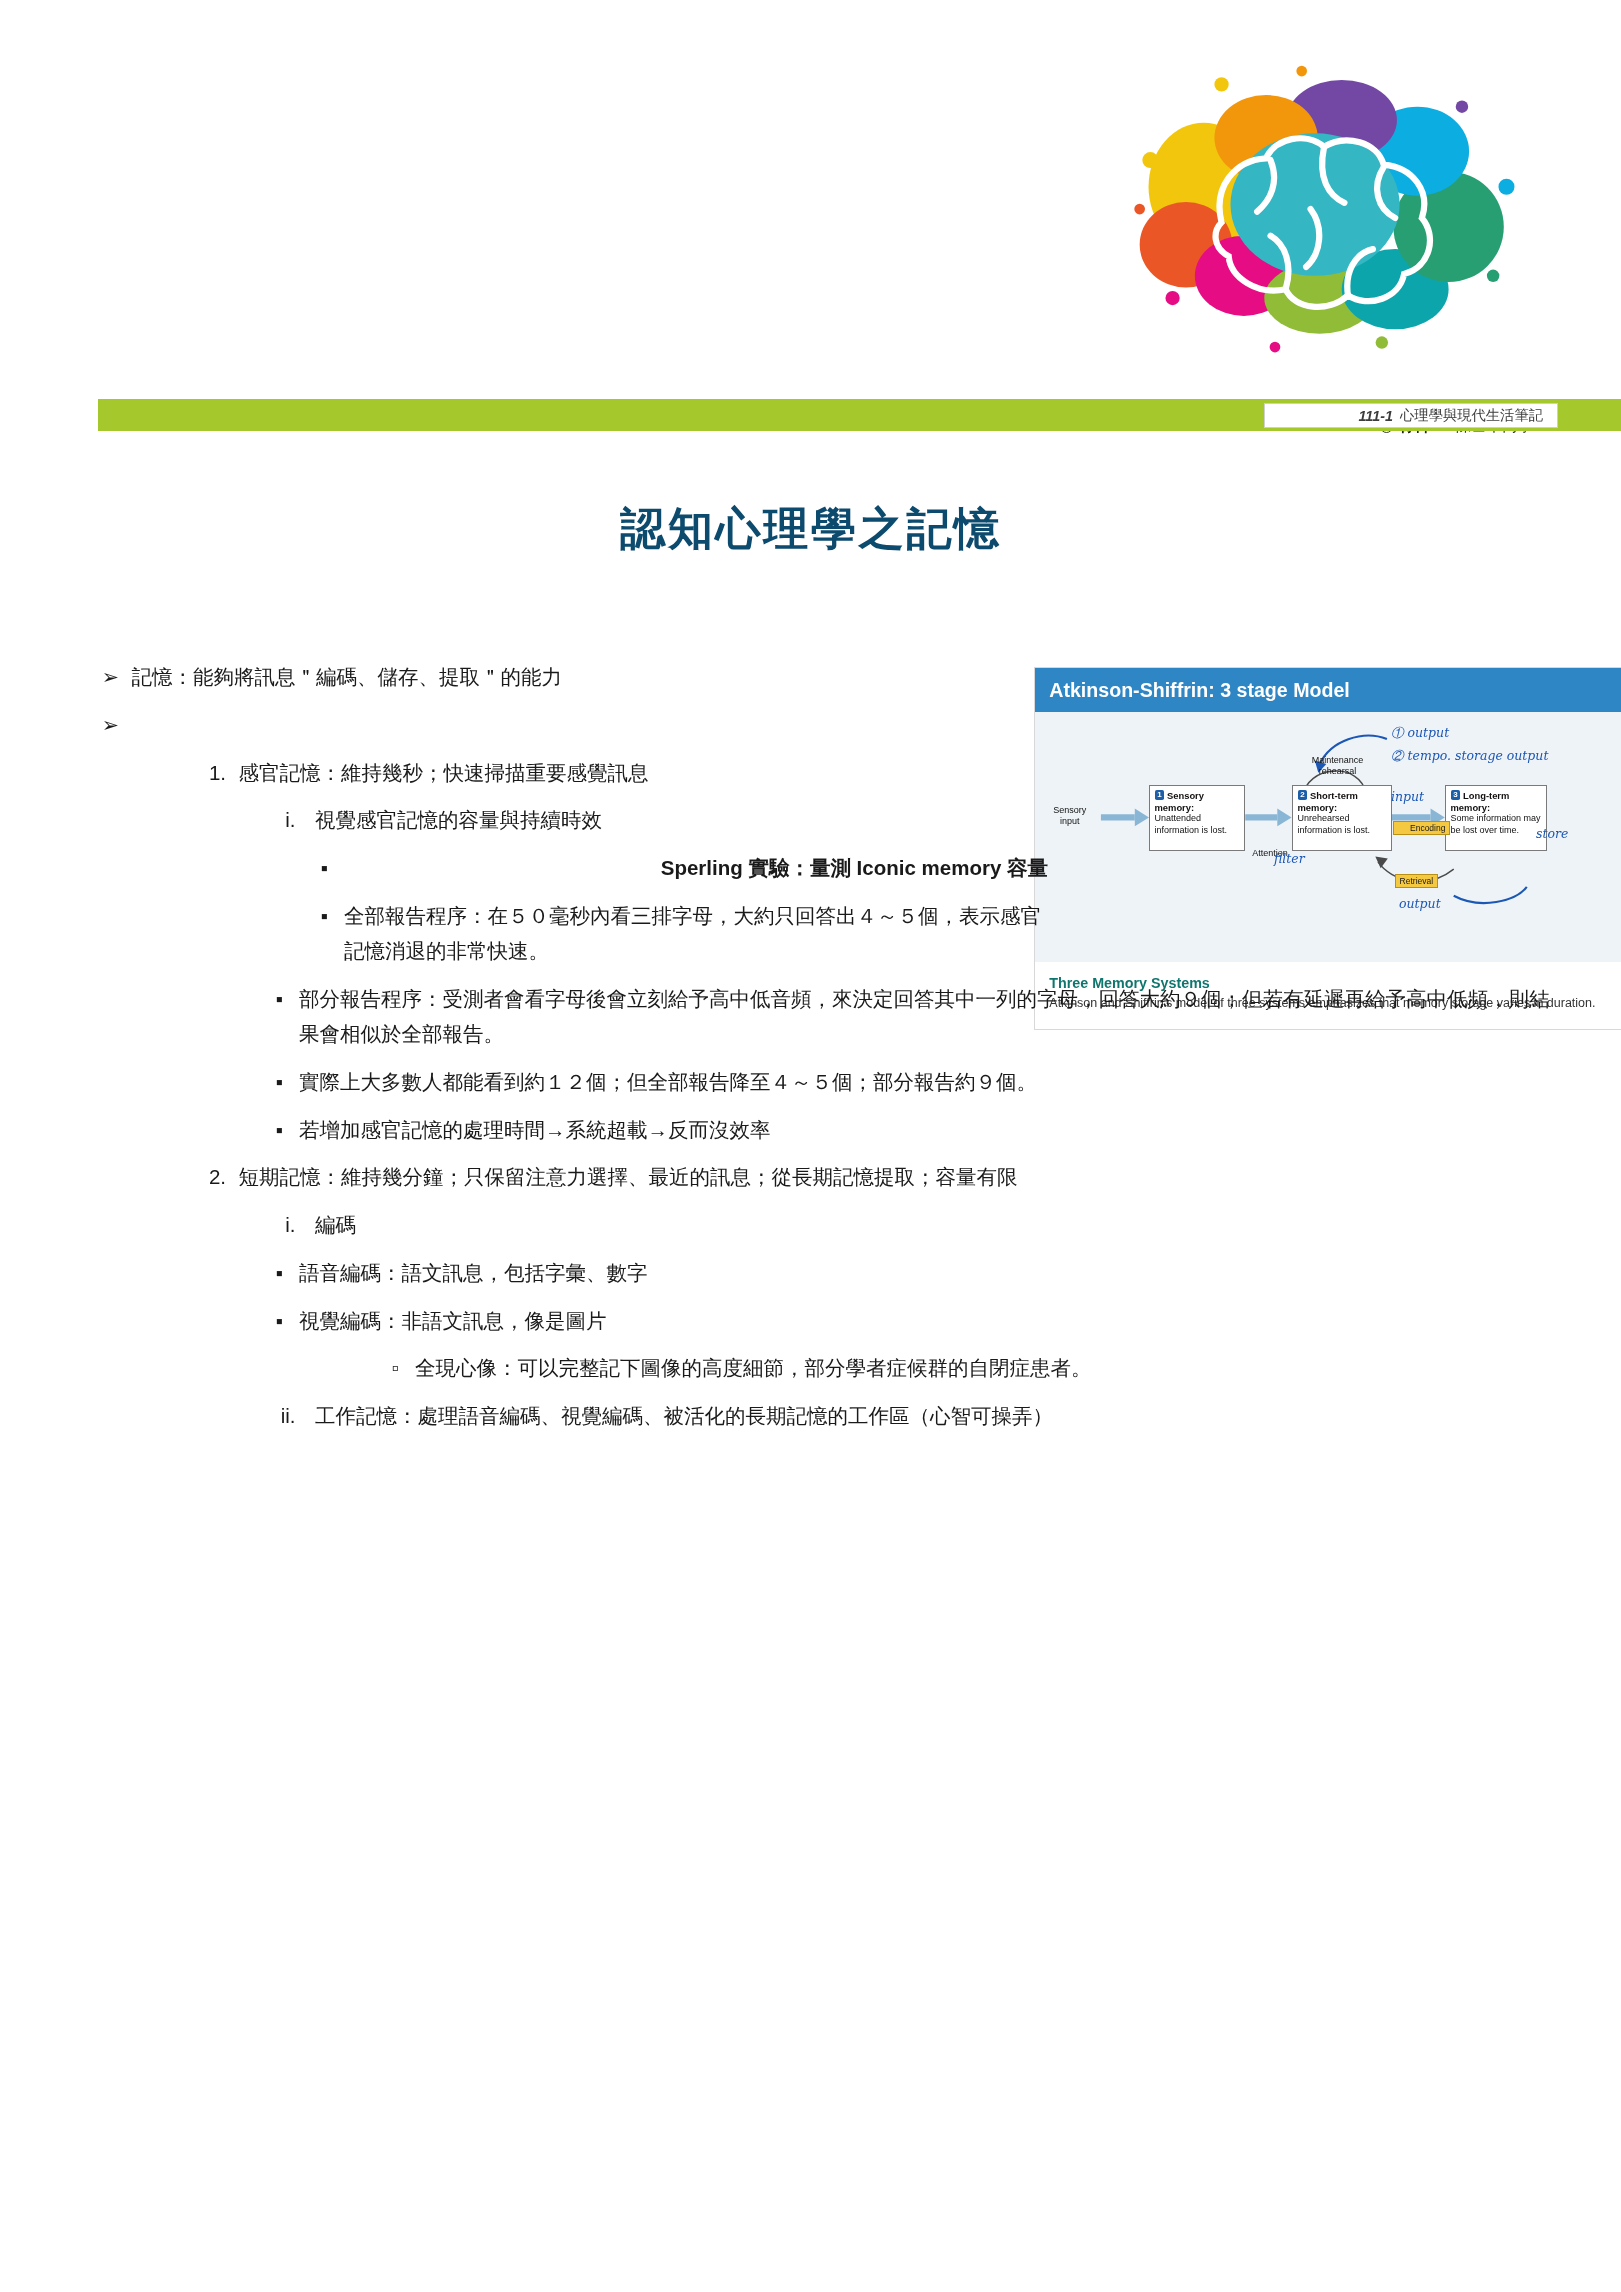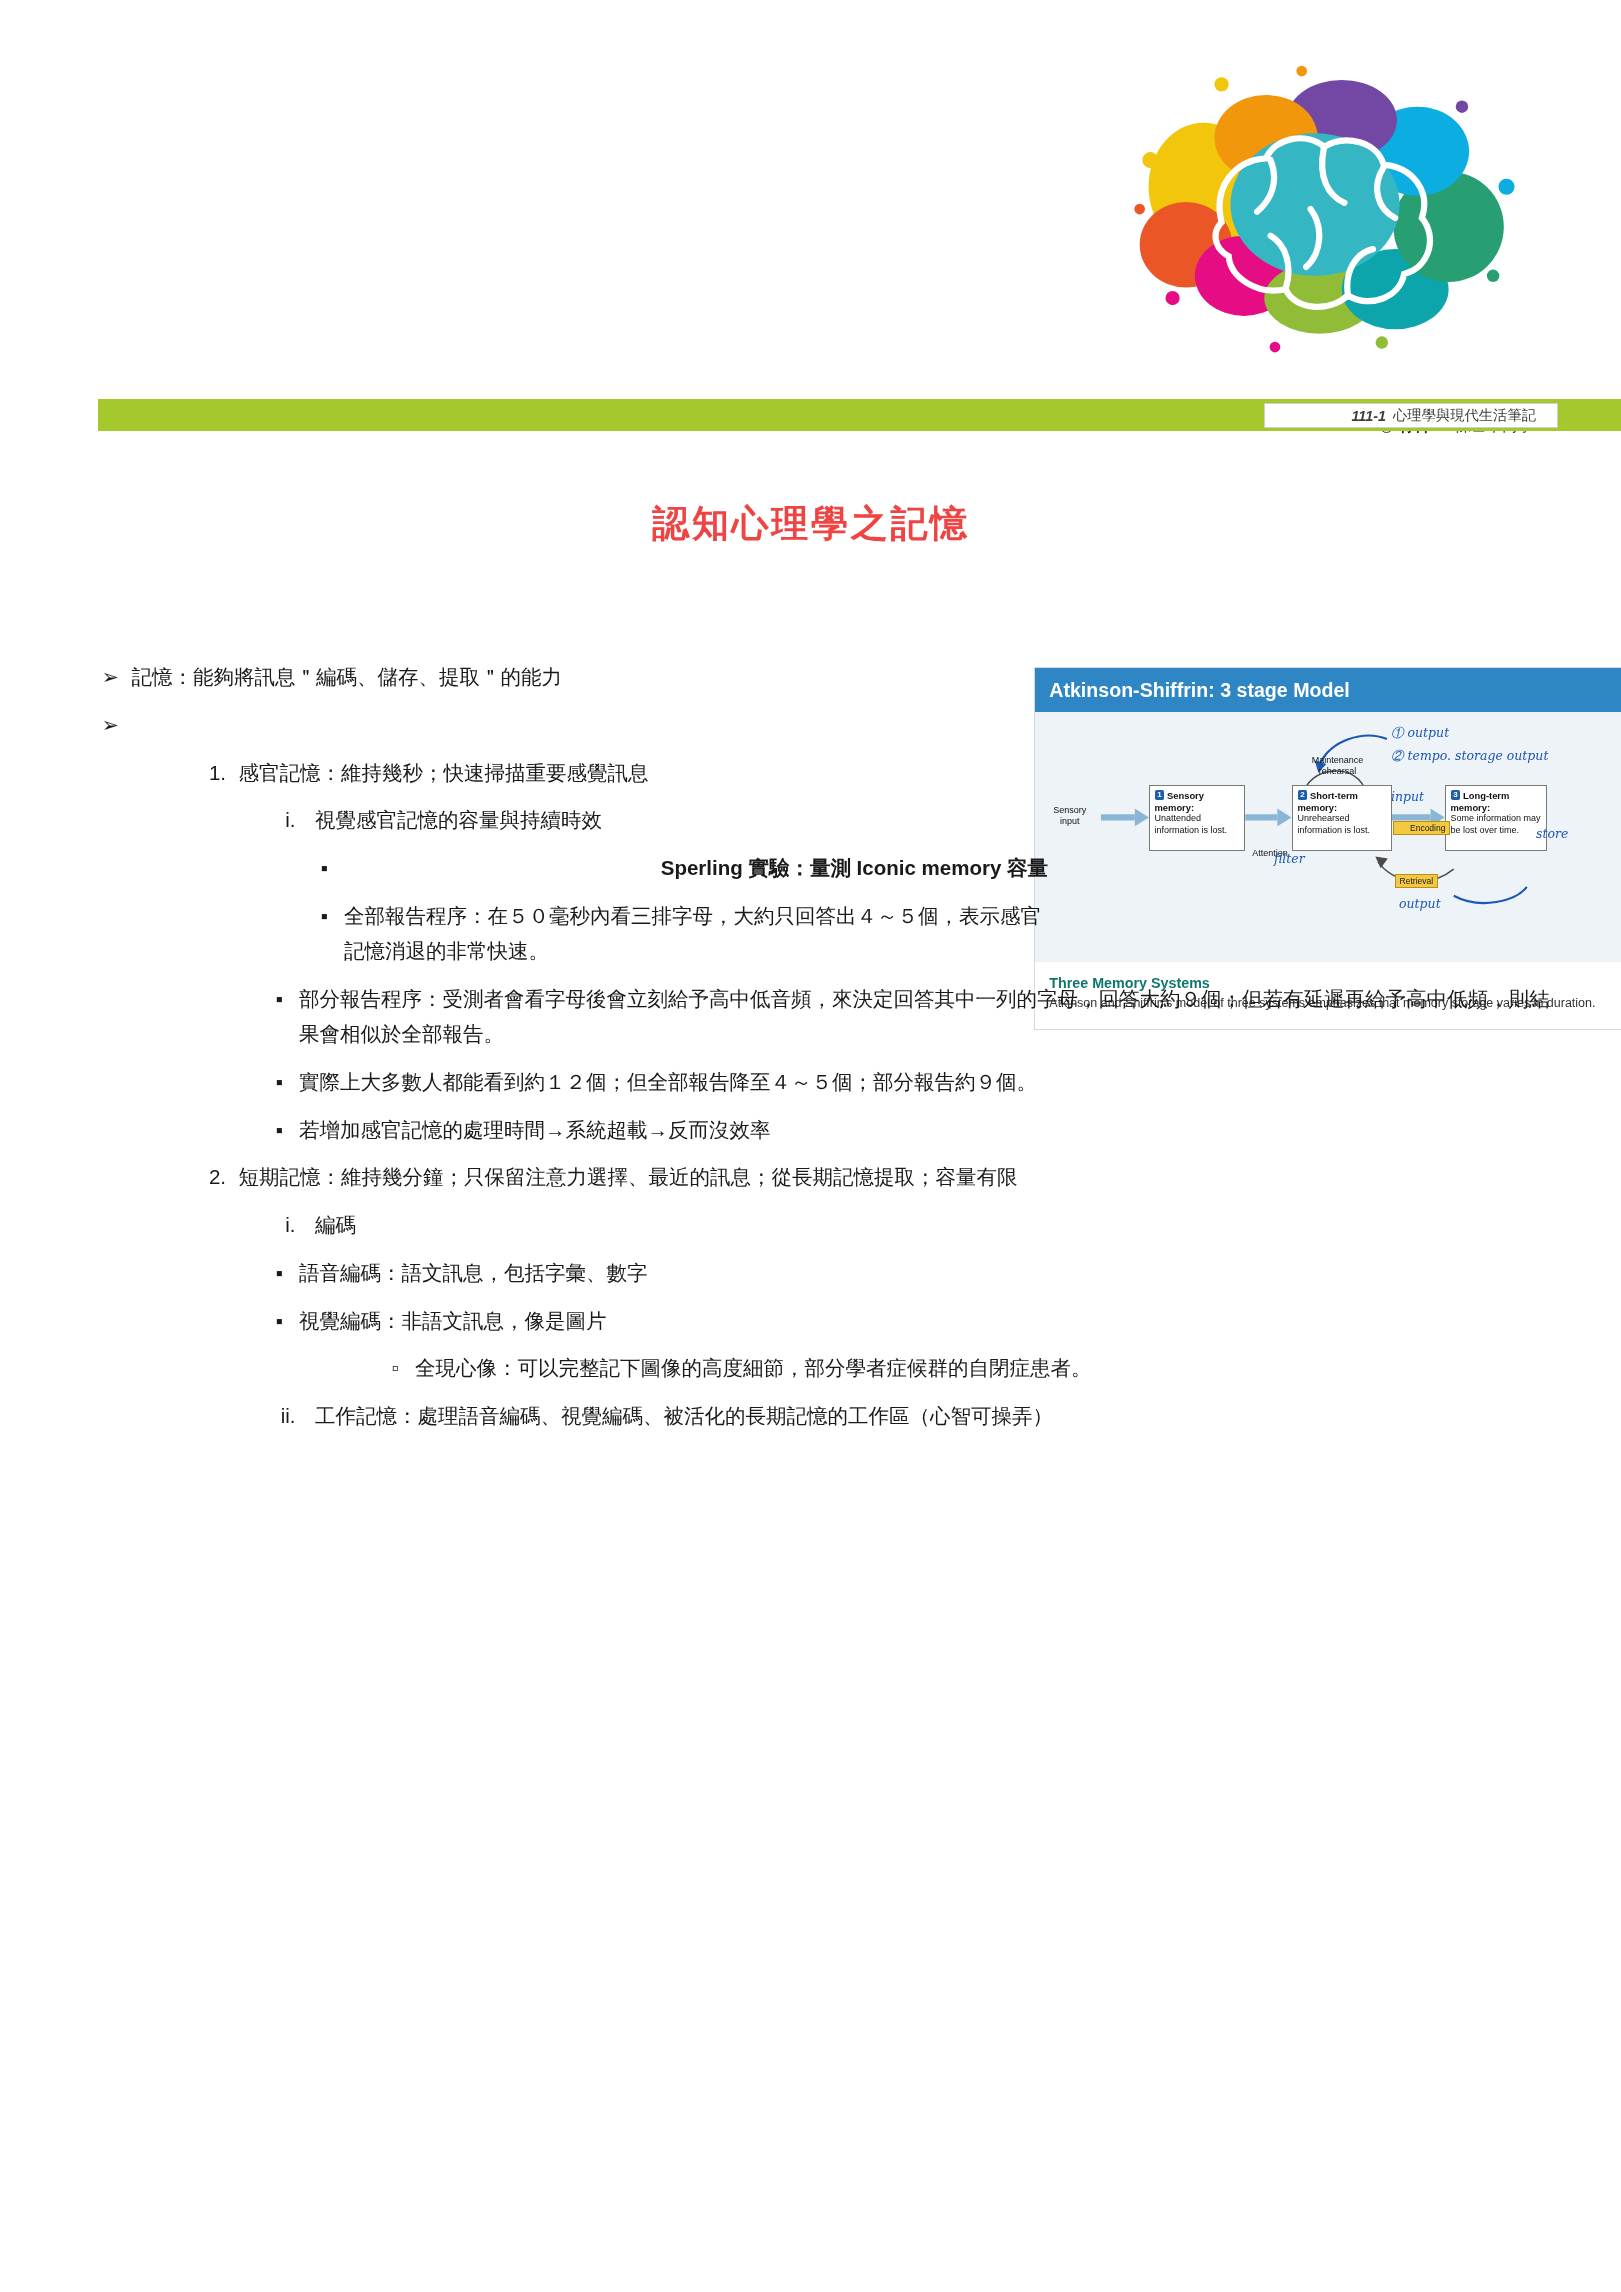--- a/index.html
+++ b/index.html
@@ -71,44 +71,44 @@
     position: absolute;
     right: 64px;
     top: 403px;
     height: 25px;
     min-width: 294px;
     background: #ffffff;
     border: 0.9px solid #cfcfcf;
     display: flex;
     align-items: center;
     justify-content: flex-end;
-    padding-right: 21px;
+    padding-right: 14px;
     box-sizing: border-box;
     font-size: 14.3px;
   }
   .green-band-right .issue {
     font-style: italic;
     font-weight: bold;
     color: #3d3d3d;
     margin-right: 7.1px;
   }
   .green-band-right .subtitle {
     color: #3d3d3d;
   }
 
   
   .doc-title {
     position: absolute;
     top: 499px;
     left: 0;
     width: 100%;
     text-align: center;
-    font-size: 37px;
+    font-size: 45px;
     font-weight: bold;
-    color: #ef4444;
+    color: #0c4a6e;
     letter-spacing: 2.7px;
   }
 
   
   .content {
     position: absolute;
     top: 659px;
     left: 89px;
     width: 1461px;
     font-size: 20.5px;

